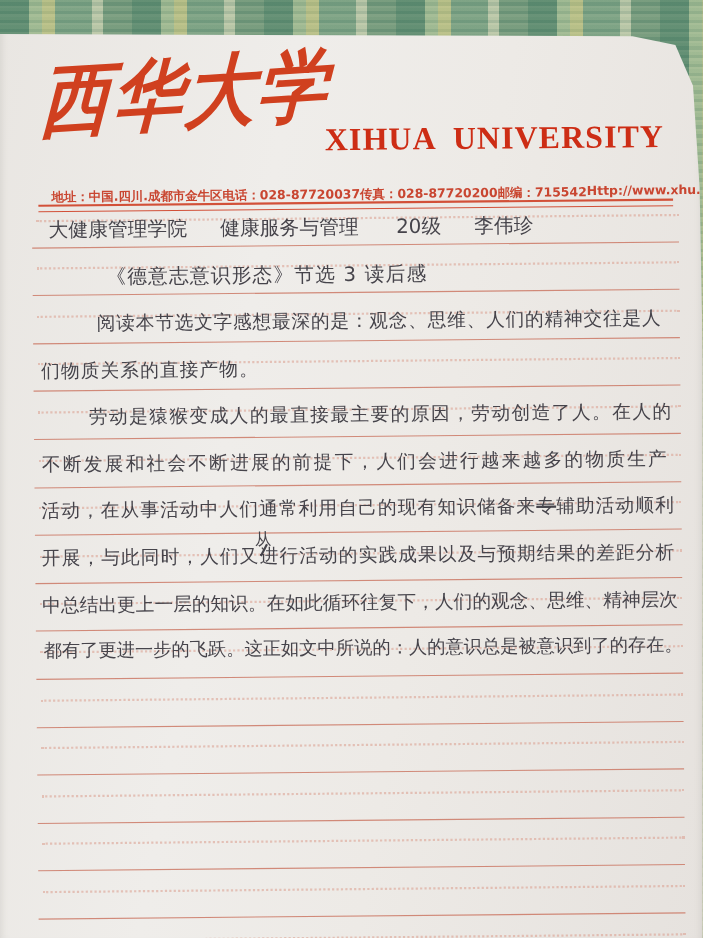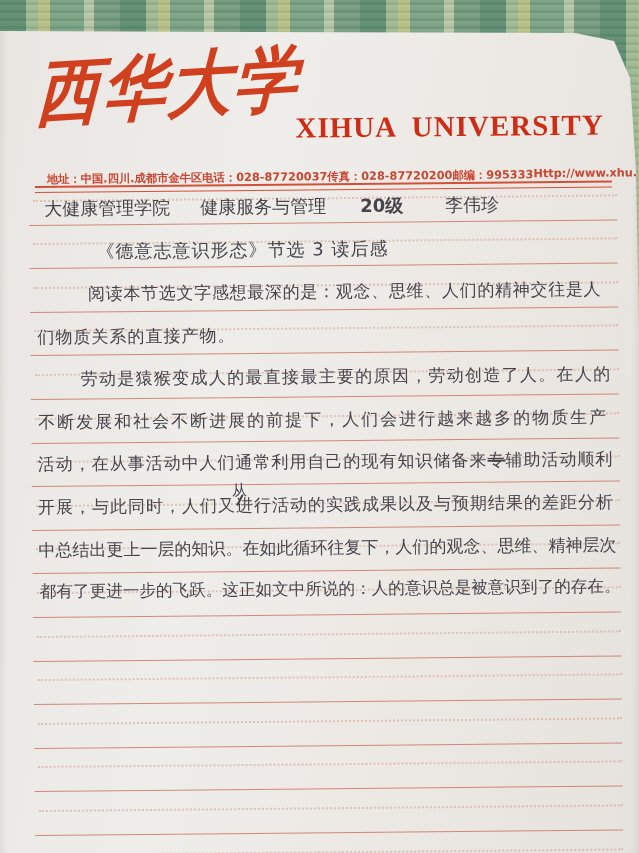--- a/index.html
+++ b/index.html
@@ -46,21 +46,21 @@
   .rules{position:absolute;left:30px;top:182px;width:588px;}
   .rule-row{height:42.6px;position:relative;border-bottom:1.7px solid rgba(201,112,92,.8);}
   .dotline{position:absolute;left:4px;right:0;bottom:23px;
     border-bottom:2px dotted rgba(219,156,140,.55);}
 
   
   .hw{position:absolute;white-space:nowrap;color:#46444b;font-size:17px;
     font-family:"DejaVu Sans",sans-serif;}
   .byline{top:197px;left:45px;font-size:18px;display:flex;}
   .byline span{display:block;}
-  .byline .g1{margin-right:30px;}.byline .g2{margin-right:34px;}.byline .g3{margin-right:42px;font-weight:bold;}
+  .byline .g1{margin-right:30px;}.byline .g2{margin-right:34px;}.byline .g3{margin-right:30px;}
   .titleline{top:240px;left:97px;font-size:18px;letter-spacing:1px;}
   .bl0{top:283px;left:88px;letter-spacing:0.7px;}
   .bl1{top:326px;left:37px;letter-spacing:1px;}
   .bl2{top:368px;left:80px;letter-spacing:1.3px;}
   .bl3{top:411px;left:37px;letter-spacing:2px;}
   .bl4{top:453px;left:36px;letter-spacing:1px;}
   .bl5{top:496px;left:36px;letter-spacing:1px;}
   .bl6{top:539px;left:36px;letter-spacing:0;}
   .bl7{top:581px;left:37px;letter-spacing:0;font-size:16.6px;}
   .struck{text-decoration:line-through;text-decoration-thickness:2px;}
@@ -78,21 +78,21 @@
   <div class="paper">
     <div class="content">
 
       <div class="logo-cn">西华大学</div>
       <div class="logo-en">XIHUA UNIVERSITY</div>
 
       <div class="contact">
         <span>地址：中国.四川.成都市金牛区</span>
         <span>电话：028-87720037</span>
         <span>传真：028-87720200</span>
-        <span>邮编：995333</span>
+        <span>邮编：715542</span>
         <span>Http://www.xhu.edu.cn</span>
       </div>
 
       <div class="head-rule"></div>
 
       <div class="rules">
           <div class="rule-row">
             <div class="dotline"></div>
           </div>
           <div class="rule-row">

